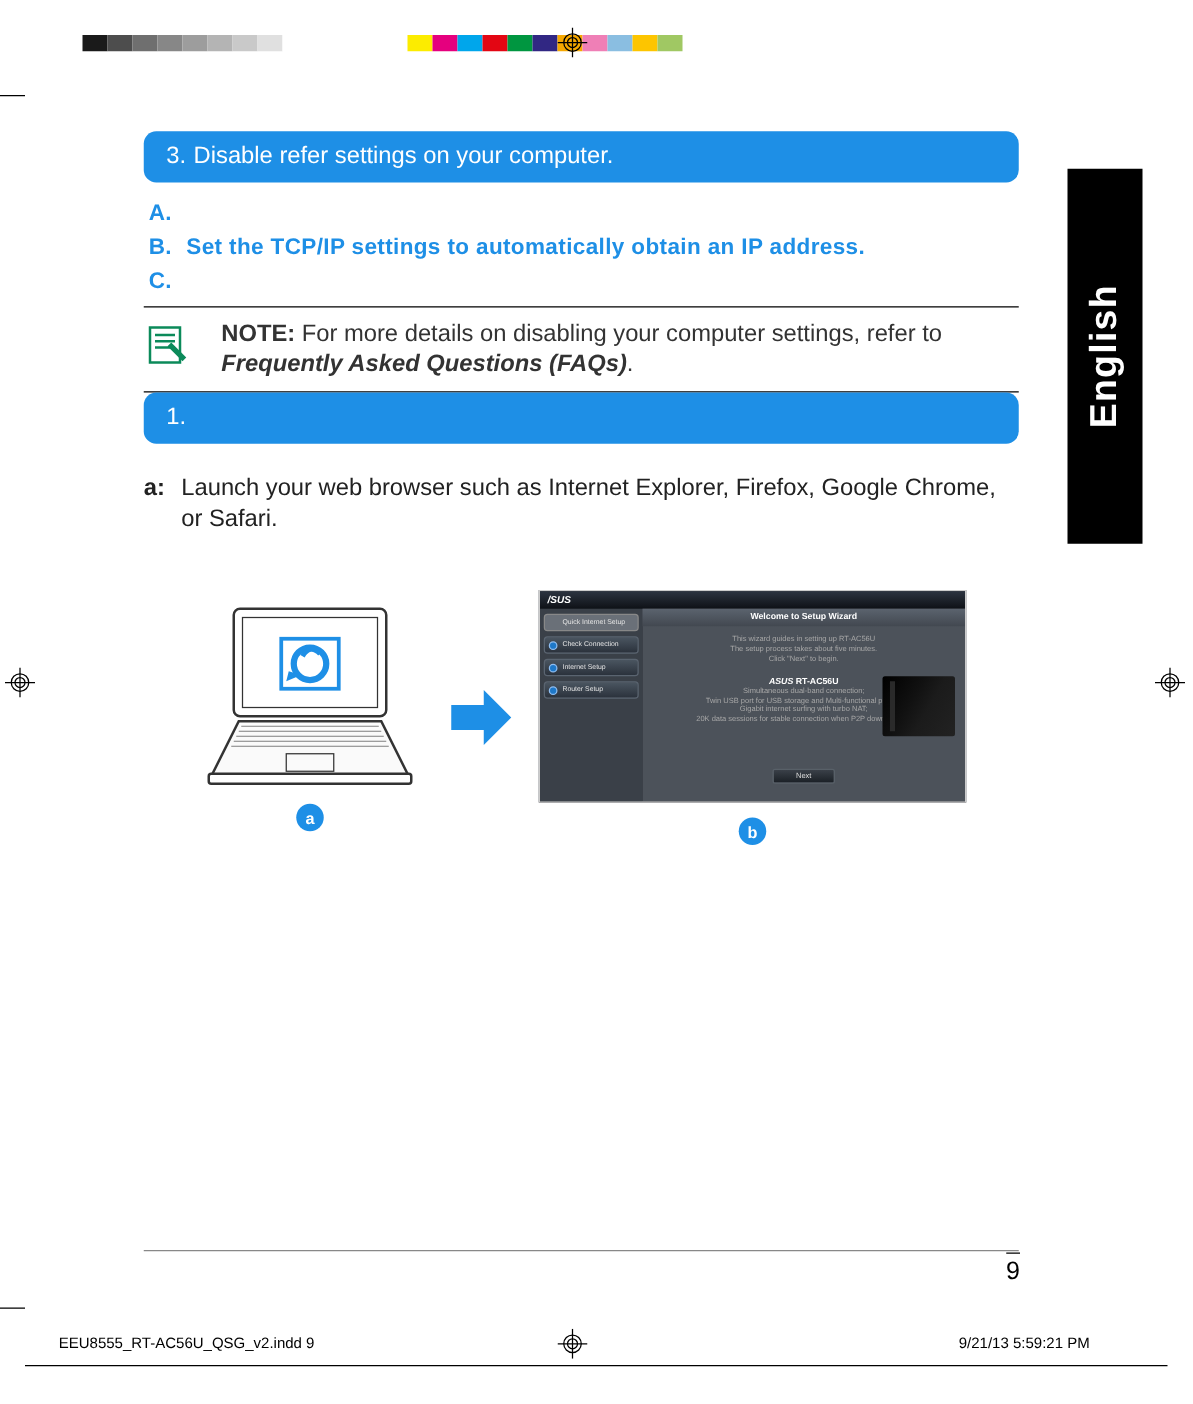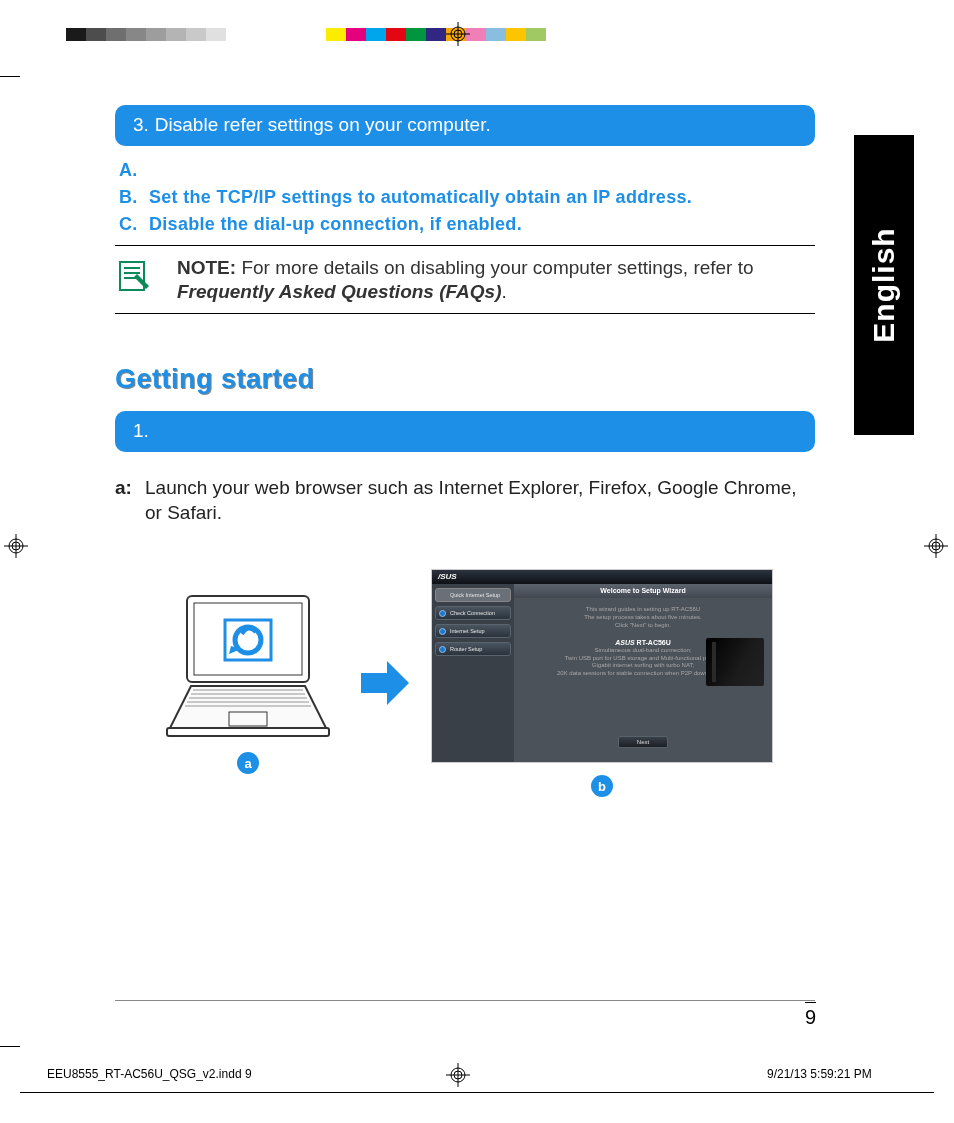--- a/index.html
+++ b/index.html
@@ -24,21 +24,21 @@
   .page { position: absolute; left: 115px; top: 105px; width: 700px; }
 
   .blue-pill { background: #1e8fe6; color: #fff; border-radius: 10px; padding: 8px 18px 9px; font-size: 19px; margin-bottom: 14px; line-height: 1.25; display: flex; }
   .blue-pill .num { margin-right: 6px; white-space: nowrap; }
   .blue-pill .txt { flex: 1; }
 
   .sublist { font-weight: bold; color: #1e8fe6; font-size: 18px; margin-left: 4px; margin-bottom: 10px; font-family: "Arial Narrow", Arial, sans-serif; font-stretch: condensed; letter-spacing: 0.3px; }
   .sublist div { margin-bottom: 6px; display: flex; }
   .sublist .lab { width: 30px; }
 
-  .note-row { display: flex; margin-top: 4px; border-top: 1px solid #000; border-bottom: 1px solid #000; padding: 10px 0 8px; margin-bottom: 50px; }
+  .note-row { display: flex; margin-top: 4px; border-top: 1px solid #000; border-bottom: 1px solid #000; padding: 10px 0 8px; }
   .note-row .icon { width: 62px; padding-top: 2px; }
   .note-row .txt { flex: 1; font-size: 19px; color: #333; line-height: 1.3; }
   .note-row .txt .bold { font-weight: bold; }
   .note-row .txt .bi { font-weight: bold; font-style: italic; }
 
   .section-head { font-family: "Arial Narrow", Arial, sans-serif; font-stretch: condensed; font-size: 27px; font-weight: bold; color: #1e8fe6; text-shadow: 1px 1px 0 #888; margin-bottom: 16px; letter-spacing: 0.5px; }
 
   .step-a { display: flex; font-size: 19px; color: #222; margin-top: 24px; line-height: 1.3; }
   .step-a .lab { font-weight: bold; width: 30px; }
   .step-a .txt { flex: 1; }
@@ -47,21 +47,21 @@
   .fig-a { width: 182px; text-align: center; }
   .fig-b { width: 342px; text-align: center; }
   .arrow-big { width: 56px; height: 56px; }
   .badge { display: inline-flex; width: 22px; height: 22px; border-radius: 50%; background: #1e8fe6; color: #fff; align-items: center; justify-content: center; font-weight: bold; font-size: 13px; margin-top: 12px; }
 
   
   .laptop { width: 182px; height: 148px; position: relative; }
   .laptop svg { width: 100%; height: 100%; }
 
   
-  .wizard { width: 342px; height: 194px; background: #1a1d24; border: 1px solid #ccc; position: relative; font-size: 6px; color: #a7a7a7; }
+  .wizard { width: 342px; height: 170px; background: #1a1d24; border: 1px solid #ccc; position: relative; font-size: 6px; color: #a7a7a7; }
   .wizard .topbar { height: 14px; background: linear-gradient(#2c3440,#0e1116); }
   .wizard .logo { position: absolute; top: 2px; left: 6px; color: #fff; font-weight: bold; font-size: 8px; font-style: italic; }
   .wizard .sidebar { position: absolute; left: 0; top: 14px; bottom: 0; width: 82px; background: #3a4048; }
   .wizard .sidebar .item { background: linear-gradient(#4a5560,#2b323c); margin: 4px 3px; border-radius: 3px; padding: 3px 2px 3px 14px; color: #e5e5e5; font-size: 5.5px; border: 1px solid #5a6470; position: relative; text-align: left; }
   .wizard .sidebar .item:first-child { background: #6a7078; border-color: #888; }
   .wizard .sidebar .dot { position: absolute; left: 3px; top: 3px; width: 7px; height: 7px; border-radius: 50%; background: #1e78c8; border: 1px solid #8fbdf0; }
   .wizard .main { position: absolute; left: 82px; right: 0; top: 14px; bottom: 0; background: #4c525a; }
   .wizard .main .hdr { background: linear-gradient(#5b636e,#424850); height: 14px; padding: 3px 6px; color: #fff; font-weight: bold; font-size: 7px; }
   .wizard .main .body { padding: 8px 8px; line-height: 1.3; }
   .wizard .main .sub { color: #fff; font-weight: bold; font-style: italic; font-size: 7px; margin-top: 8px; }
@@ -157,40 +157,38 @@
   <div class="sublist">
     <div>
         <span class="lab">A.</span>
       </div>
     <div>
         <span class="lab">B.</span>
         <span>Set the TCP/IP settings to automatically obtain an IP address.</span>
       </div>
     <div>
         <span class="lab">C.</span>
-        <span>Disable the dial-up connection, if enabled.</span>
       </div>
   </div>
 
   <div class="note-row">
     <div class="icon">
       <svg width="36" height="36" viewBox="0 0 36 36">
           <rect x="5" y="4" width="24" height="28" fill="none" stroke="#0b8a5a" stroke-width="2"></rect>
           <line x1="9" y1="10" x2="25" y2="10" stroke="#0b8a5a" stroke-width="2"></line>
           <line x1="9" y1="15" x2="25" y2="15" stroke="#0b8a5a" stroke-width="2"></line>
           <line x1="9" y1="20" x2="25" y2="20" stroke="#0b8a5a" stroke-width="2"></line>
           <path d="M22 16 l12 12 l-3 3 l-12 -12 z" fill="#0b8a5a"></path>
         </svg>
     </div>
     <div class="txt">
       <span class="bold">NOTE:</span><span> For more details on disabling your computer settings, refer to </span><span class="bi">Frequently Asked Questions (FAQs)</span><span>.</span>
     </div>
   </div>
 
-  <div class="section-head">Getting started</div>
 
   <div class="blue-pill">
     <span class="num">1.</span>
   </div>
 
   <div class="step-a">
     <span class="lab">a:</span>
     <span class="txt">Launch your web browser such as Internet  Explorer, Firefox, Google Chrome, or Safari.</span>
   </div>
 

